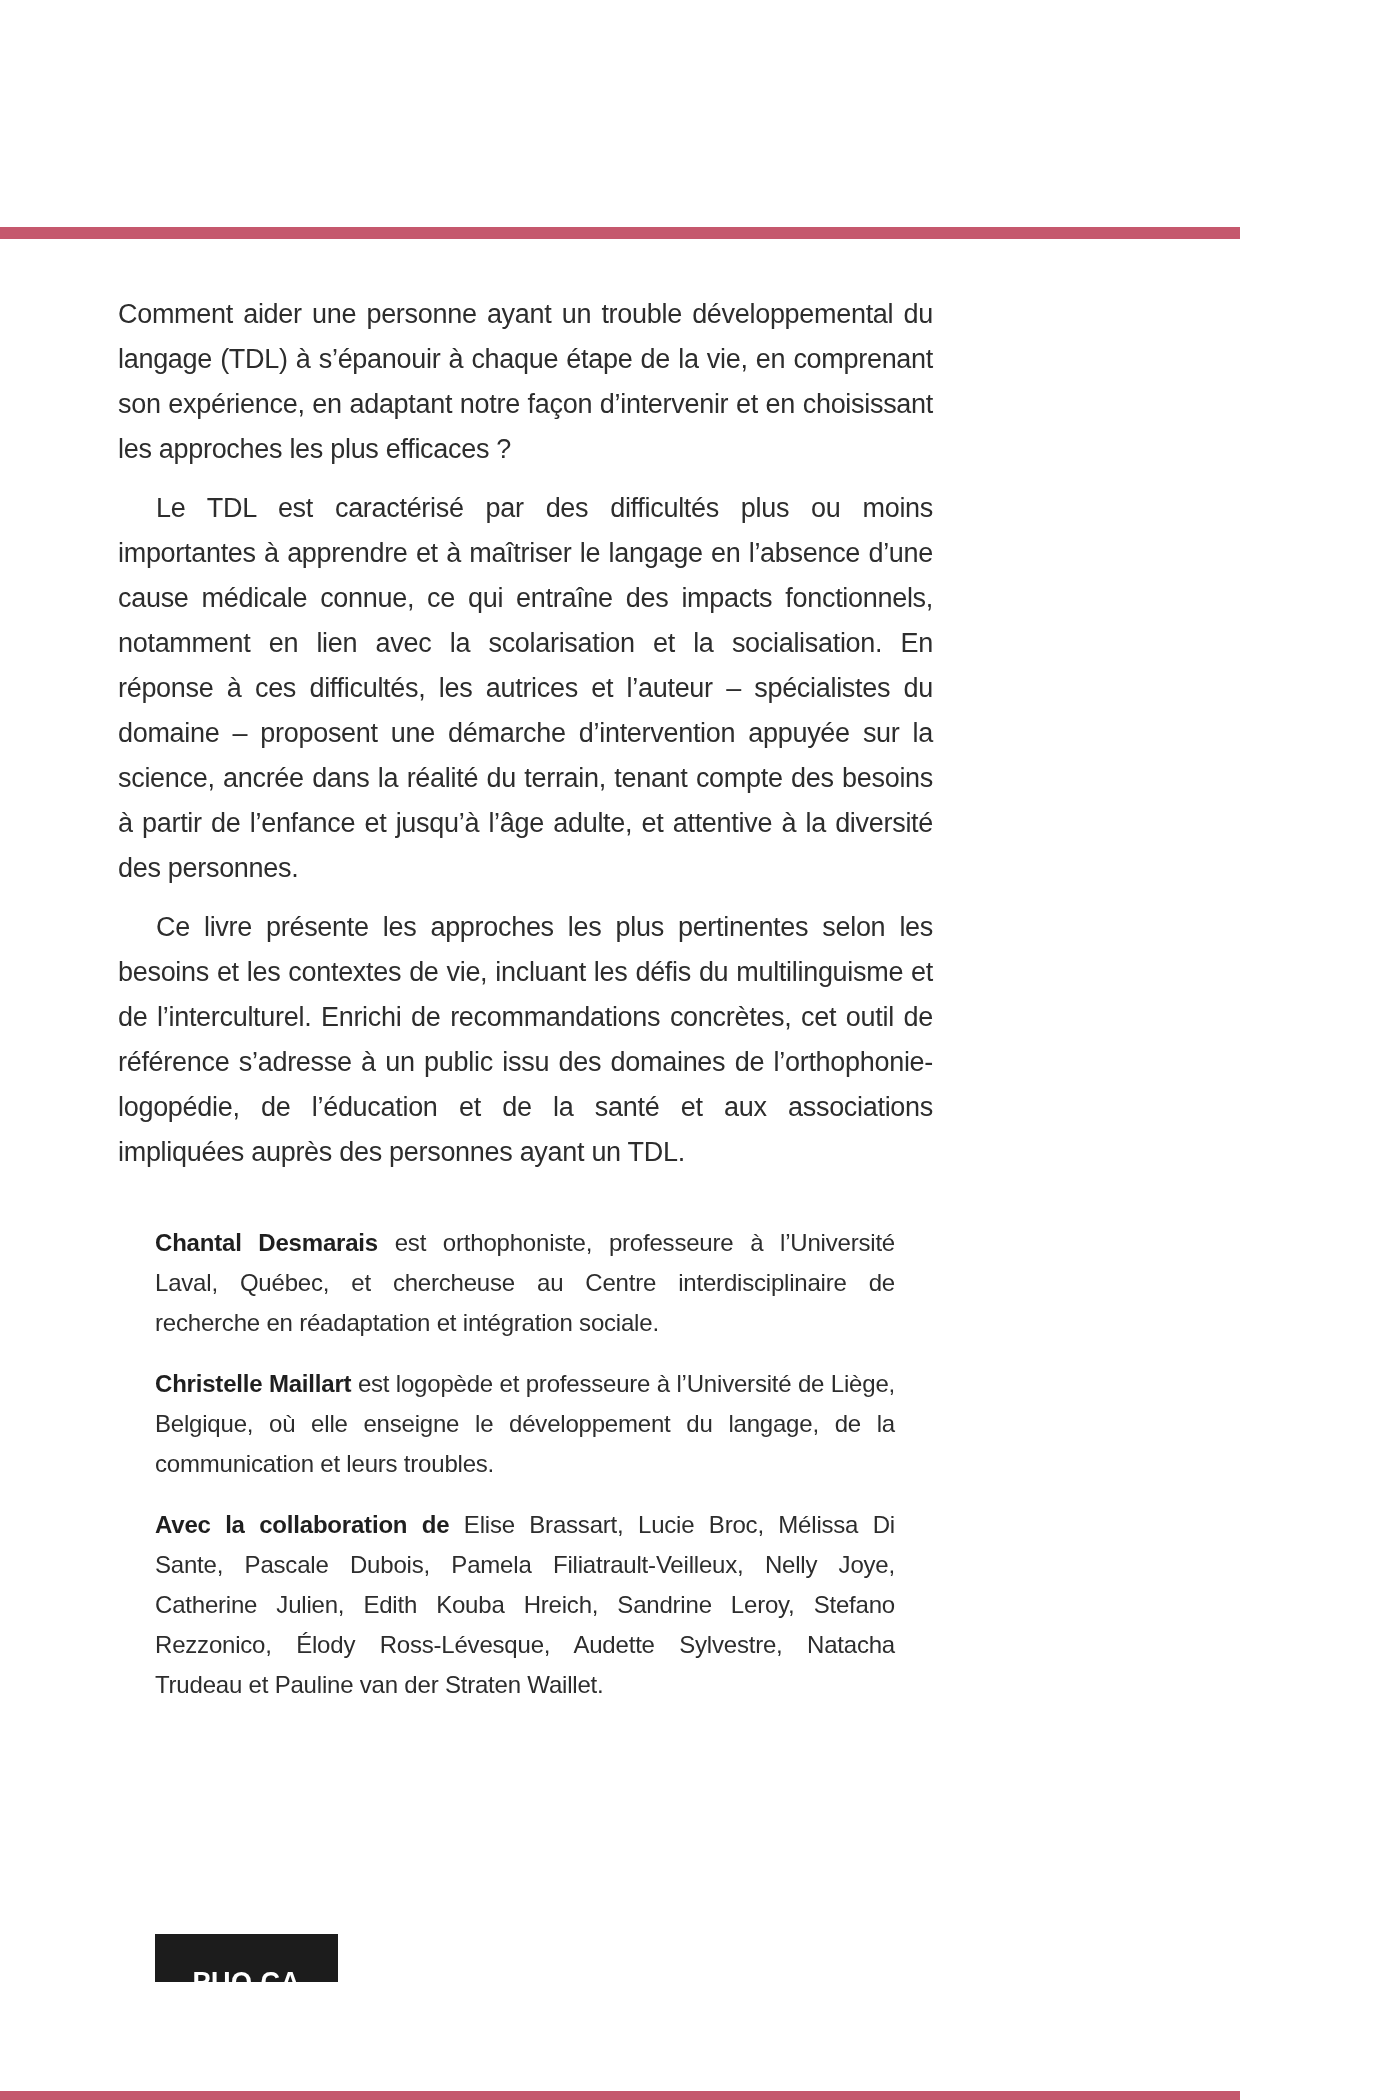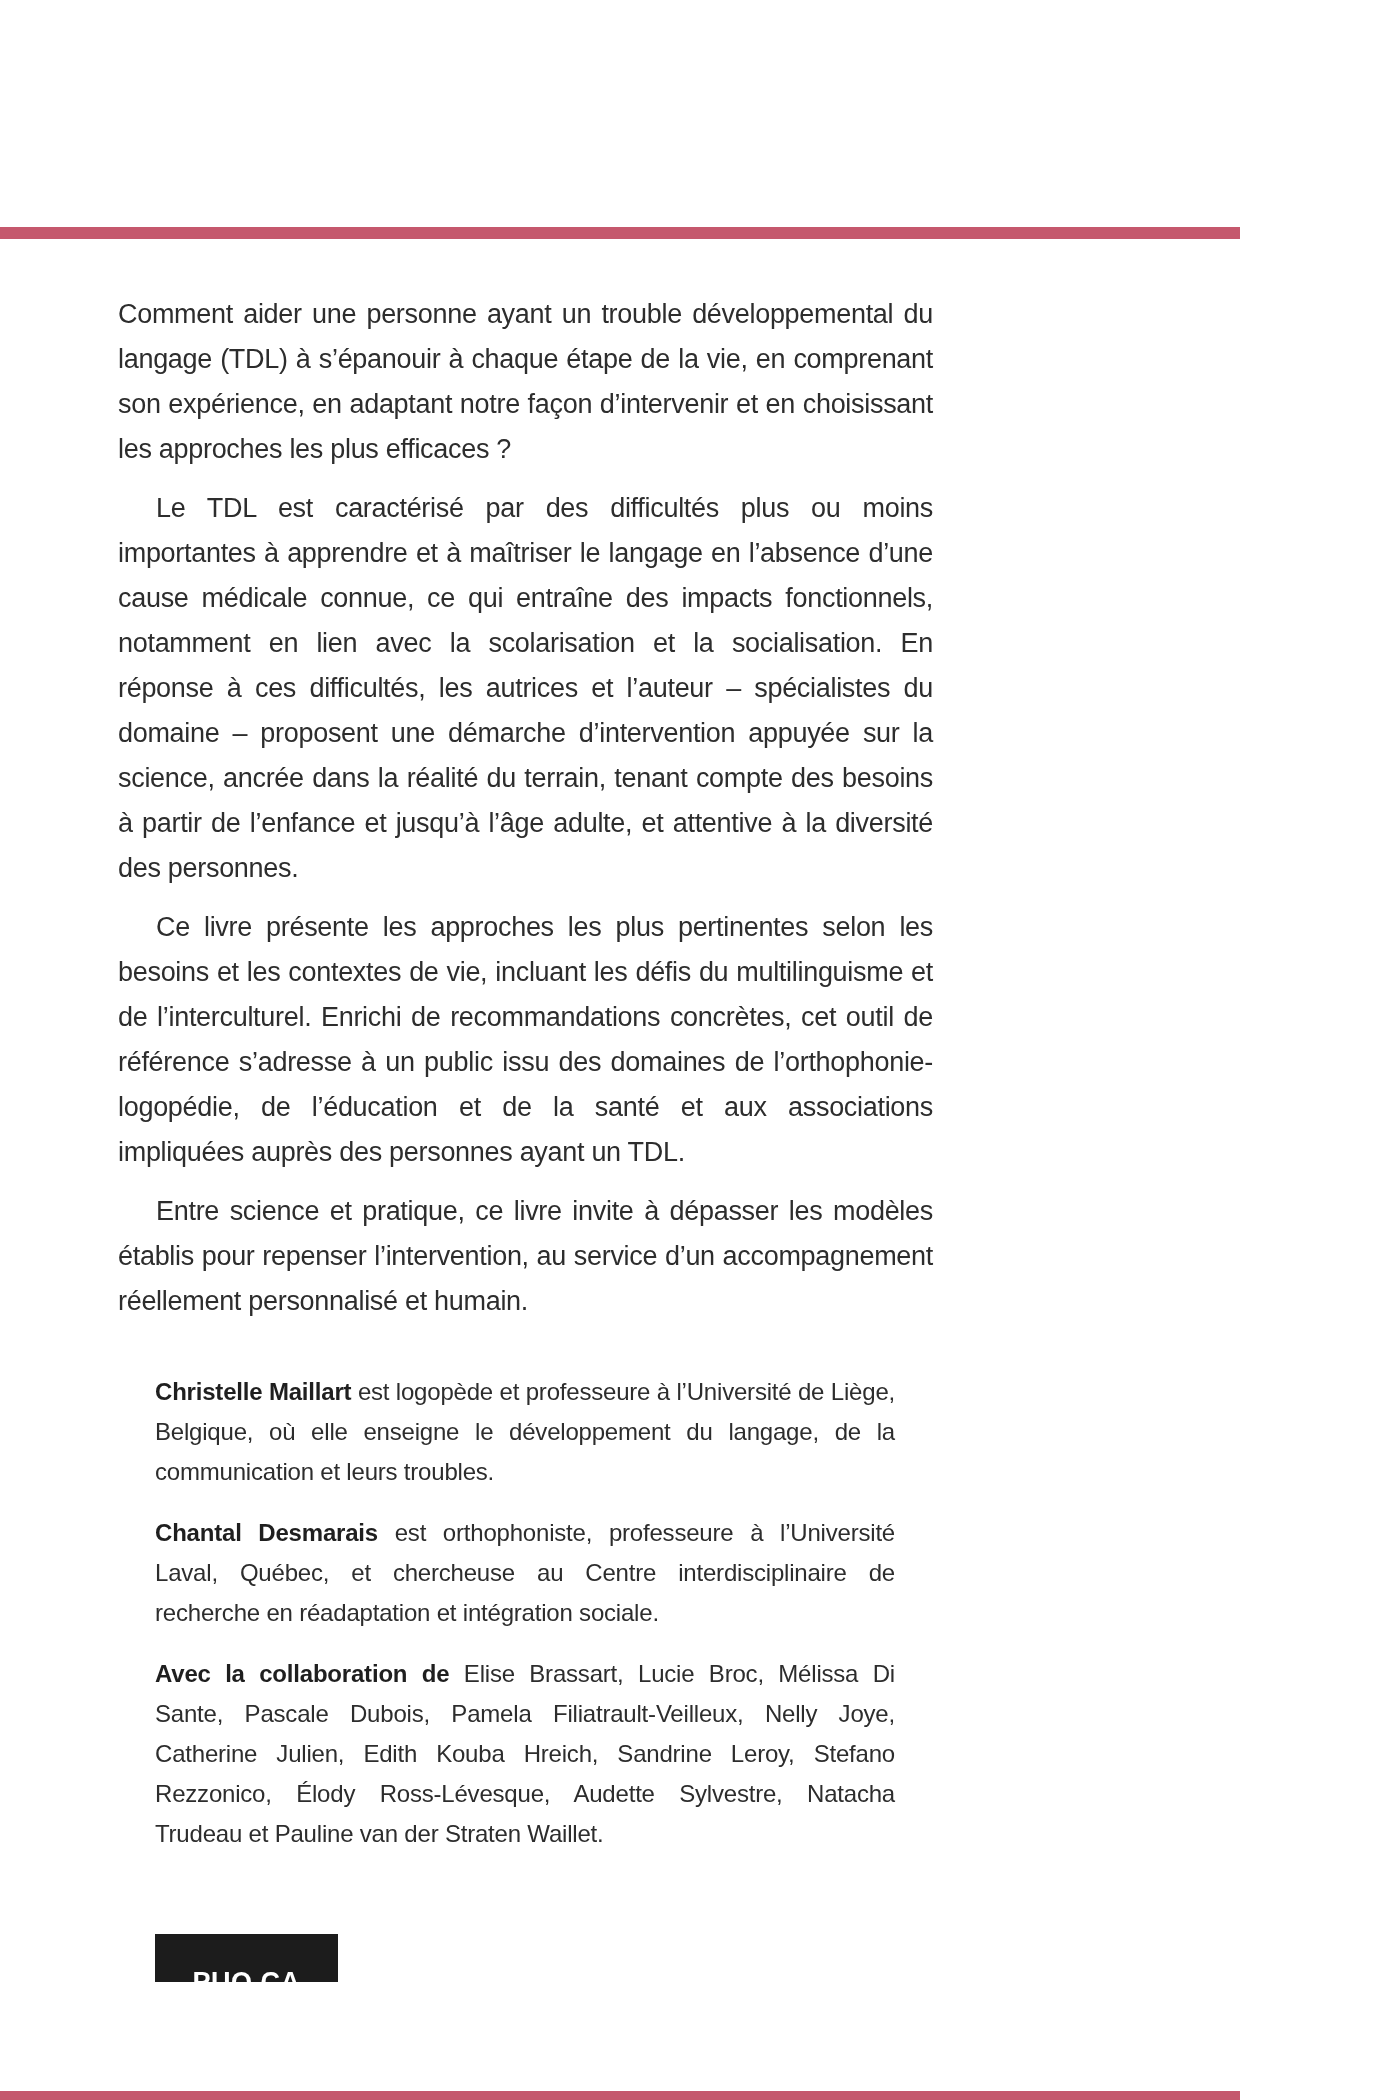--- a/index.html
+++ b/index.html
@@ -88,27 +88,26 @@
   <div class="accent-bar top" style="background-color: rgb(197, 88, 109);"></div>
 
   <main class="content">
 
     <p class="para">Comment aider une personne ayant un trouble développemental du langage (TDL) à s’épanouir à chaque étape de la vie, en comprenant son expérience, en adaptant notre façon d’intervenir et en choisissant les approches les plus efficaces ?</p>
 
     <p class="para indent">Le TDL est caractérisé par des difficultés plus ou moins importantes à apprendre et à maîtriser le langage en l’absence d’une cause médicale connue, ce qui entraîne des impacts fonctionnels, notamment en lien avec la scolarisation et la socialisation. En réponse à ces difficultés, les autrices et l’auteur – spécialistes du domaine – proposent une démarche d’intervention appuyée sur la science, ancrée dans la réalité du terrain, tenant compte des besoins à partir de l’enfance et jusqu’à l’âge adulte, et attentive à la diversité des personnes.</p>
 
     <p class="para indent">Ce livre présente les approches les plus pertinentes selon les besoins et les contextes de vie, incluant les défis du multilinguisme et de l’interculturel. Enrichi de recommandations concrètes, cet outil de référence s’adresse à un public issu des domaines de l’orthophonie-logopédie, de l’éducation et de la santé et aux associations impliquées auprès des personnes ayant un TDL.</p>
 
-    <p class="para indent">Entre science et pratique, ce livre invite à dépasser les modèles établis pour repenser l’intervention, au service d’un accompagnement réellement personnalisé et humain.</p>
 
     <section class="bios">
 
+      <p class="bio"><strong>Chantal Desmarais</strong><span> est orthophoniste, professeure à l’Université Laval, Québec, et chercheuse au Centre interdisciplinaire de recherche en réadaptation et intégration sociale.</span></p>
+
       <p class="bio"><strong>Christelle Maillart</strong><span> est logopède et professeure à l’Université de Liège, Belgique, où elle enseigne le développement du langage, de la communication et leurs troubles.</span></p>
-
-      <p class="bio"><strong>Chantal Desmarais</strong><span> est orthophoniste, professeure à l’Université Laval, Québec, et chercheuse au Centre interdisciplinaire de recherche en réadaptation et intégration sociale.</span></p>
 
 
       <p class="bio"><strong>Avec la collaboration de</strong><span> Elise Brassart, Lucie Broc, Mélissa Di Sante, Pascale Dubois, Pamela Filiatrault-Veilleux, Nelly Joye, Catherine Julien, Edith Kouba Hreich, Sandrine Leroy, Stefano Rezzonico, Élody Ross-Lévesque, Audette Sylvestre, Natacha Trudeau et Pauline van der Straten Waillet.</span></p>
 
     </section>
   </main>
 
   <div class="puq-badge" style="background-color: rgb(28, 28, 28);">
     <span>PUQ.CA</span>
   </div>

